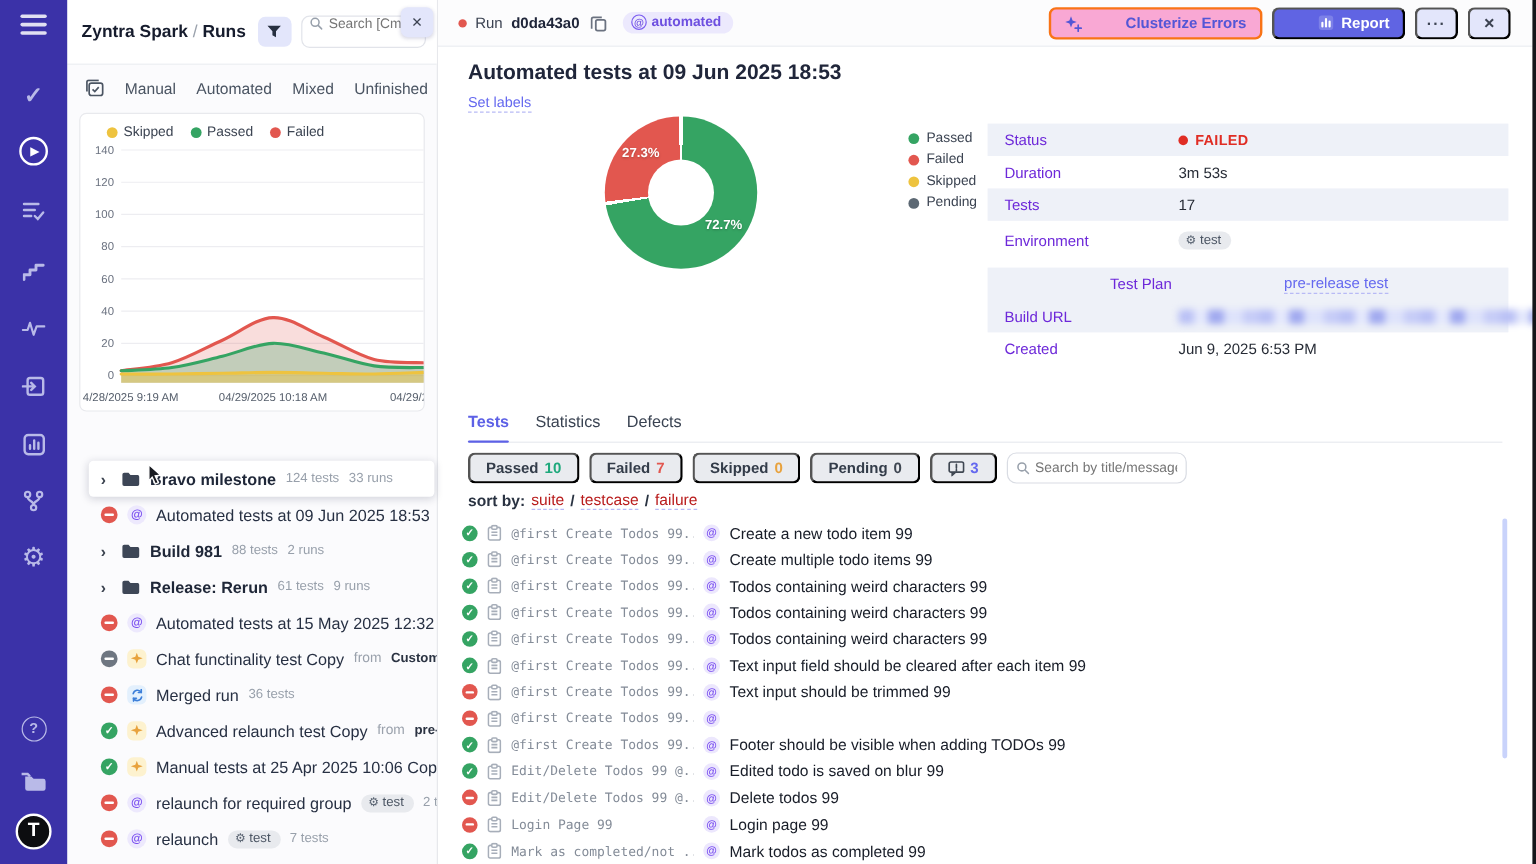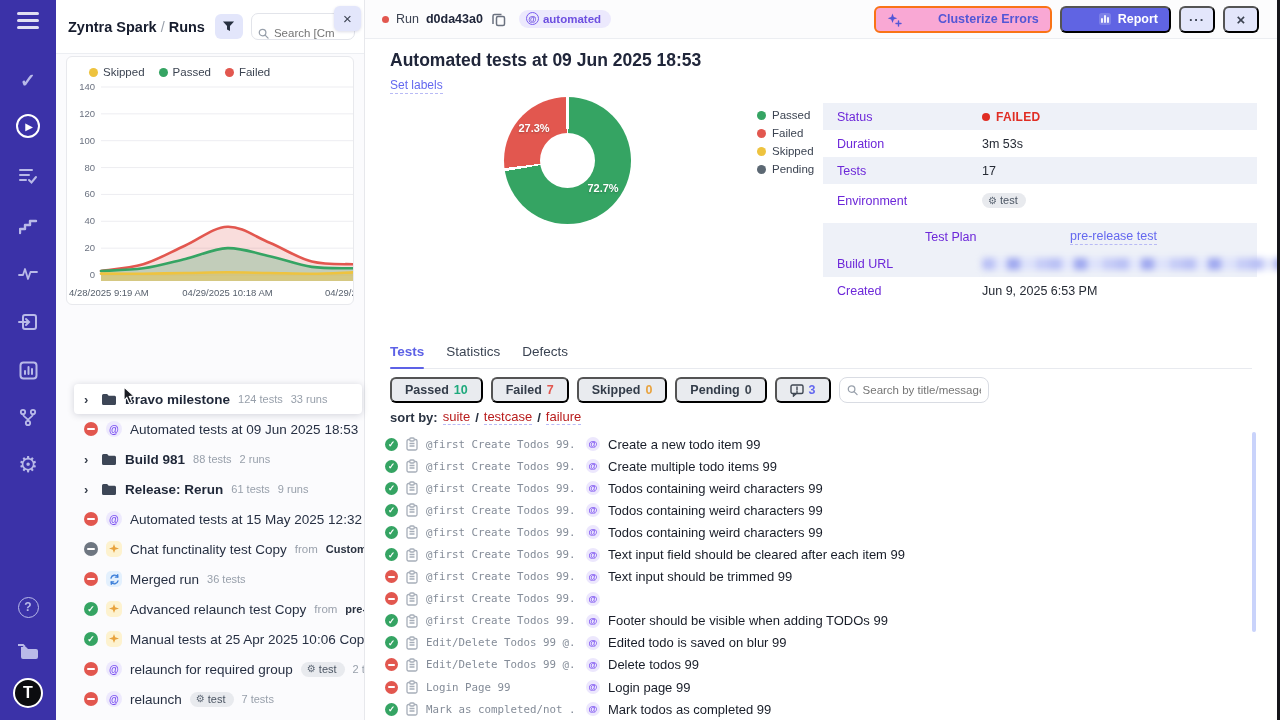--- a/index.html
+++ b/index.html
@@ -15,21 +15,21 @@
   .sb-gap { flex:1; }
   .sb-glyph { font-size:19px; }
   .sb-logo { width:30px; height:30px; border-radius:50%; background:#0c0d10; border:2px solid #fff; color:#fff; font-weight:700; font-size:16px; display:flex; align-items:center; justify-content:center; margin-bottom:12px; }
 
   
   .left-panel { position:absolute; left:56px; top:0; width:309px; height:720px; background:#fbfbfd; border-right:1px solid #e7e8ec; z-index:10; }
   .lp-header { height:54px; background:#fff; border-bottom:1px solid #eceef2; display:flex; align-items:center; padding:0 8px 0 12px; position:relative; }
   .lp-title { font-size:14.5px; font-weight:800; color:#161c2d; white-space:nowrap; }
   .lp-title .sep { color:#9aa1ac; font-weight:400; padding:0 4px; }
   .filter-btn { margin-left:10px; width:28px; height:25px; background:#e3e6fb; border-radius:6px; display:flex; align-items:center; justify-content:center; cursor:pointer; flex:0 0 auto; }
-  .lp-search { margin-left:8px; width:104px; height:27px; background:#fff; border:1px solid #e2e4ea; border-radius:7px; display:flex; align-items:flex-end; padding:0 6px; gap:5px; overflow:hidden; }
+  .lp-search { margin-left:8px; width:104px; height:27px; background:#fff; border:1px solid #e2e4ea; border-radius:7px; display:flex; align-items:flex-start; padding:0 6px; gap:5px; overflow:hidden; }
   .lp-search input { border:none; outline:none; width:70px; font-size:11.5px; color:#555; background:transparent; font-family:"Liberation Sans",sans-serif; }
   .lp-close { position:absolute; right:3px; top:6px; width:27px; height:25px; background:#e3e6fb; border-radius:6px; color:#3c4352; font-size:15px; display:flex; align-items:center; justify-content:center; cursor:pointer; box-shadow:0 1px 3px rgba(60,60,120,.18); }
   .lp-tabs { height:38px; display:flex; align-items:center; gap:17px; padding-left:15px; font-size:13px; color:#4a5462; }
   .lp-tabs .tab { cursor:pointer; white-space:nowrap; }
   .chart-card { margin:2px 10px 0 10px; background:#fff; border:1px solid #e8e9ed; border-radius:6px; height:249px; overflow:hidden; position:relative; }
   .cc-legend { display:flex; gap:14px; padding:9px 0 0 22px; font-size:11.5px; color:#3c4452; }
   .cc-legend .li { display:flex; align-items:center; gap:5px; }
   .dot { width:9px; height:9px; border-radius:50%; display:inline-block; }
   .cc-svg { position:absolute; left:0; top:24px; }
 
@@ -209,20 +209,34 @@
     <div class="lp-search">
       <svg width="11" height="11" viewBox="0 0 12 12">
           <circle cx="5" cy="5" r="3.6" stroke="#98a0ab" stroke-width="1.4" fill="none"></circle>
           <path d="M8 8l3 3" stroke="#98a0ab" stroke-width="1.4" stroke-linecap="round"></path>
         </svg>
       <input placeholder="Search [Cm" style="">
     </div>
     <div class="lp-close">×</div>
   </div>
 
+  <div class="lp-tabs">
+    <svg width="16" height="15" viewBox="0 0 17 16">
+        <g stroke="#4a5462" stroke-width="1.5" fill="none">
+          <rect x="3.5" y="3.5" width="12" height="11" rx="2"></rect>
+          <path d="M1.5 11V2.5A1.5 1.5 0 0 1 3 1h9"></path>
+          <path d="M6.5 9l2 2 3.5-4"></path>
+        </g>
+      </svg>
+
+  <span class="tab">Manual</span>
+      <span class="tab">Automated</span>
+      <span class="tab">Mixed</span>
+      <span class="tab">Unfinished</span>
+    </div>
 
   <div class="chart-card">
     <div class="cc-legend">
         <span class="li">
           <span class="dot" style="background:#eec33f"></span>
           <span>Skipped</span>
         </span>
         <span class="li">
           <span class="dot" style="background:#35a463"></span>
           <span>Passed</span>

